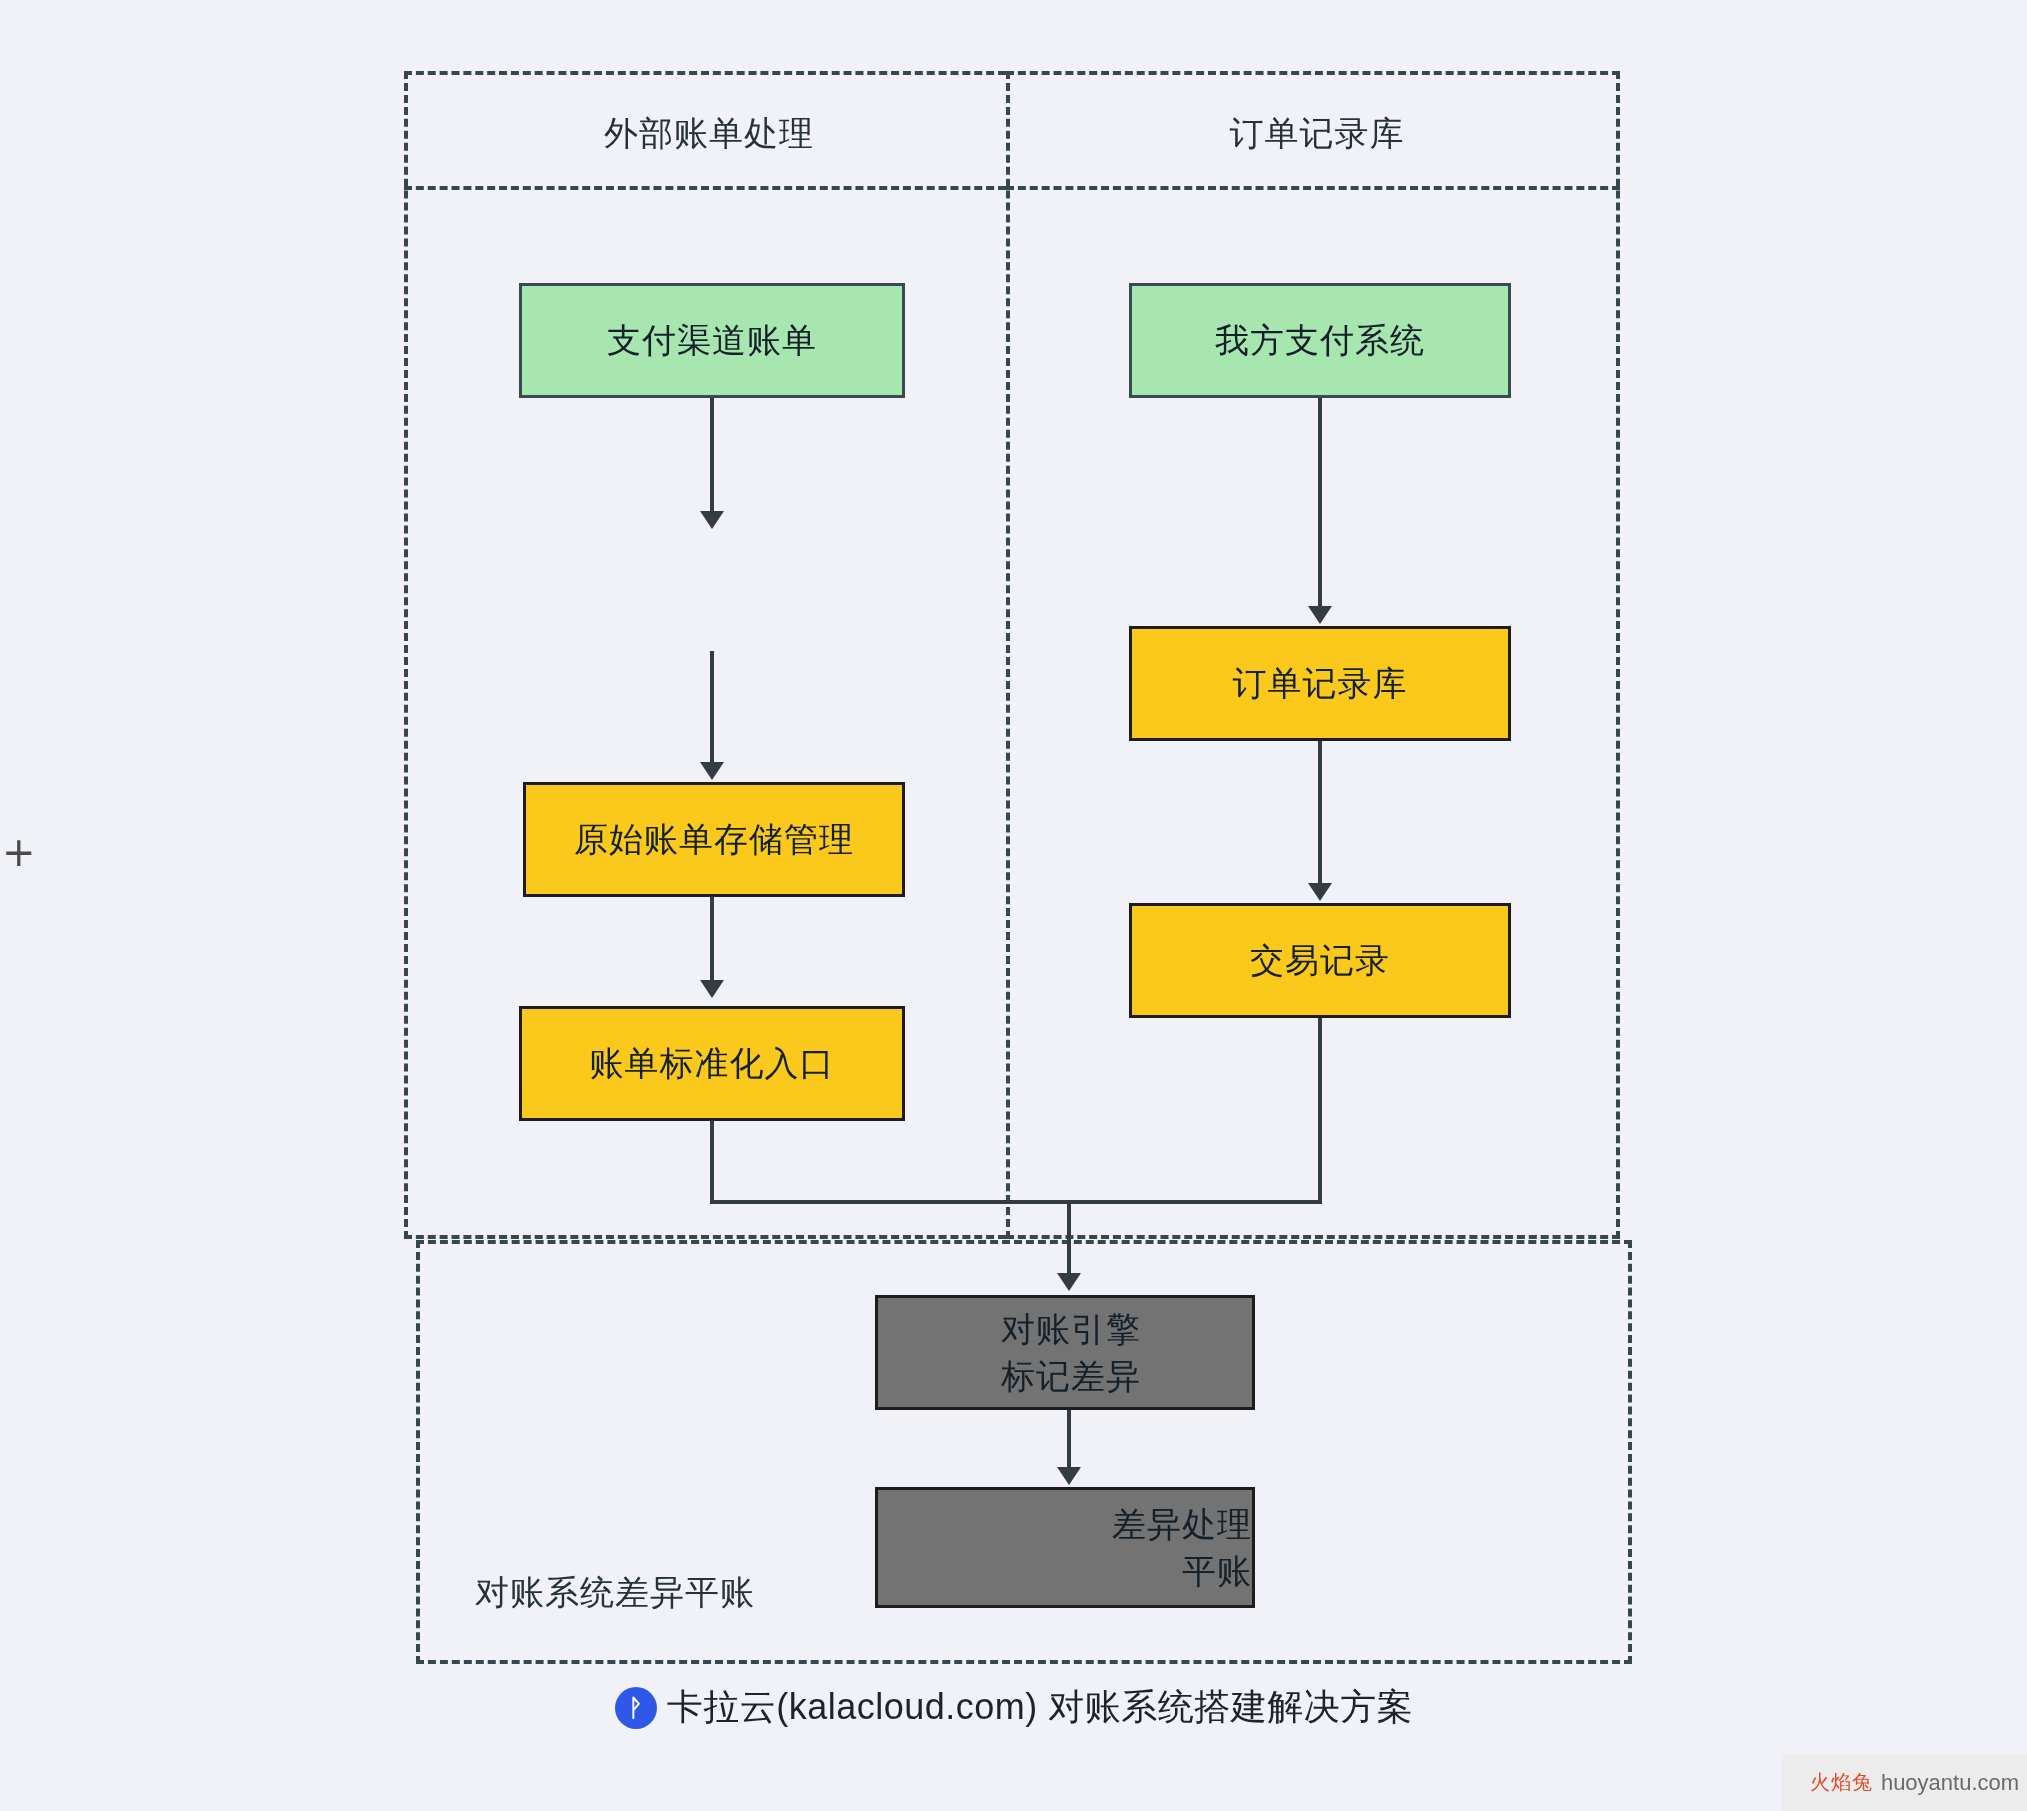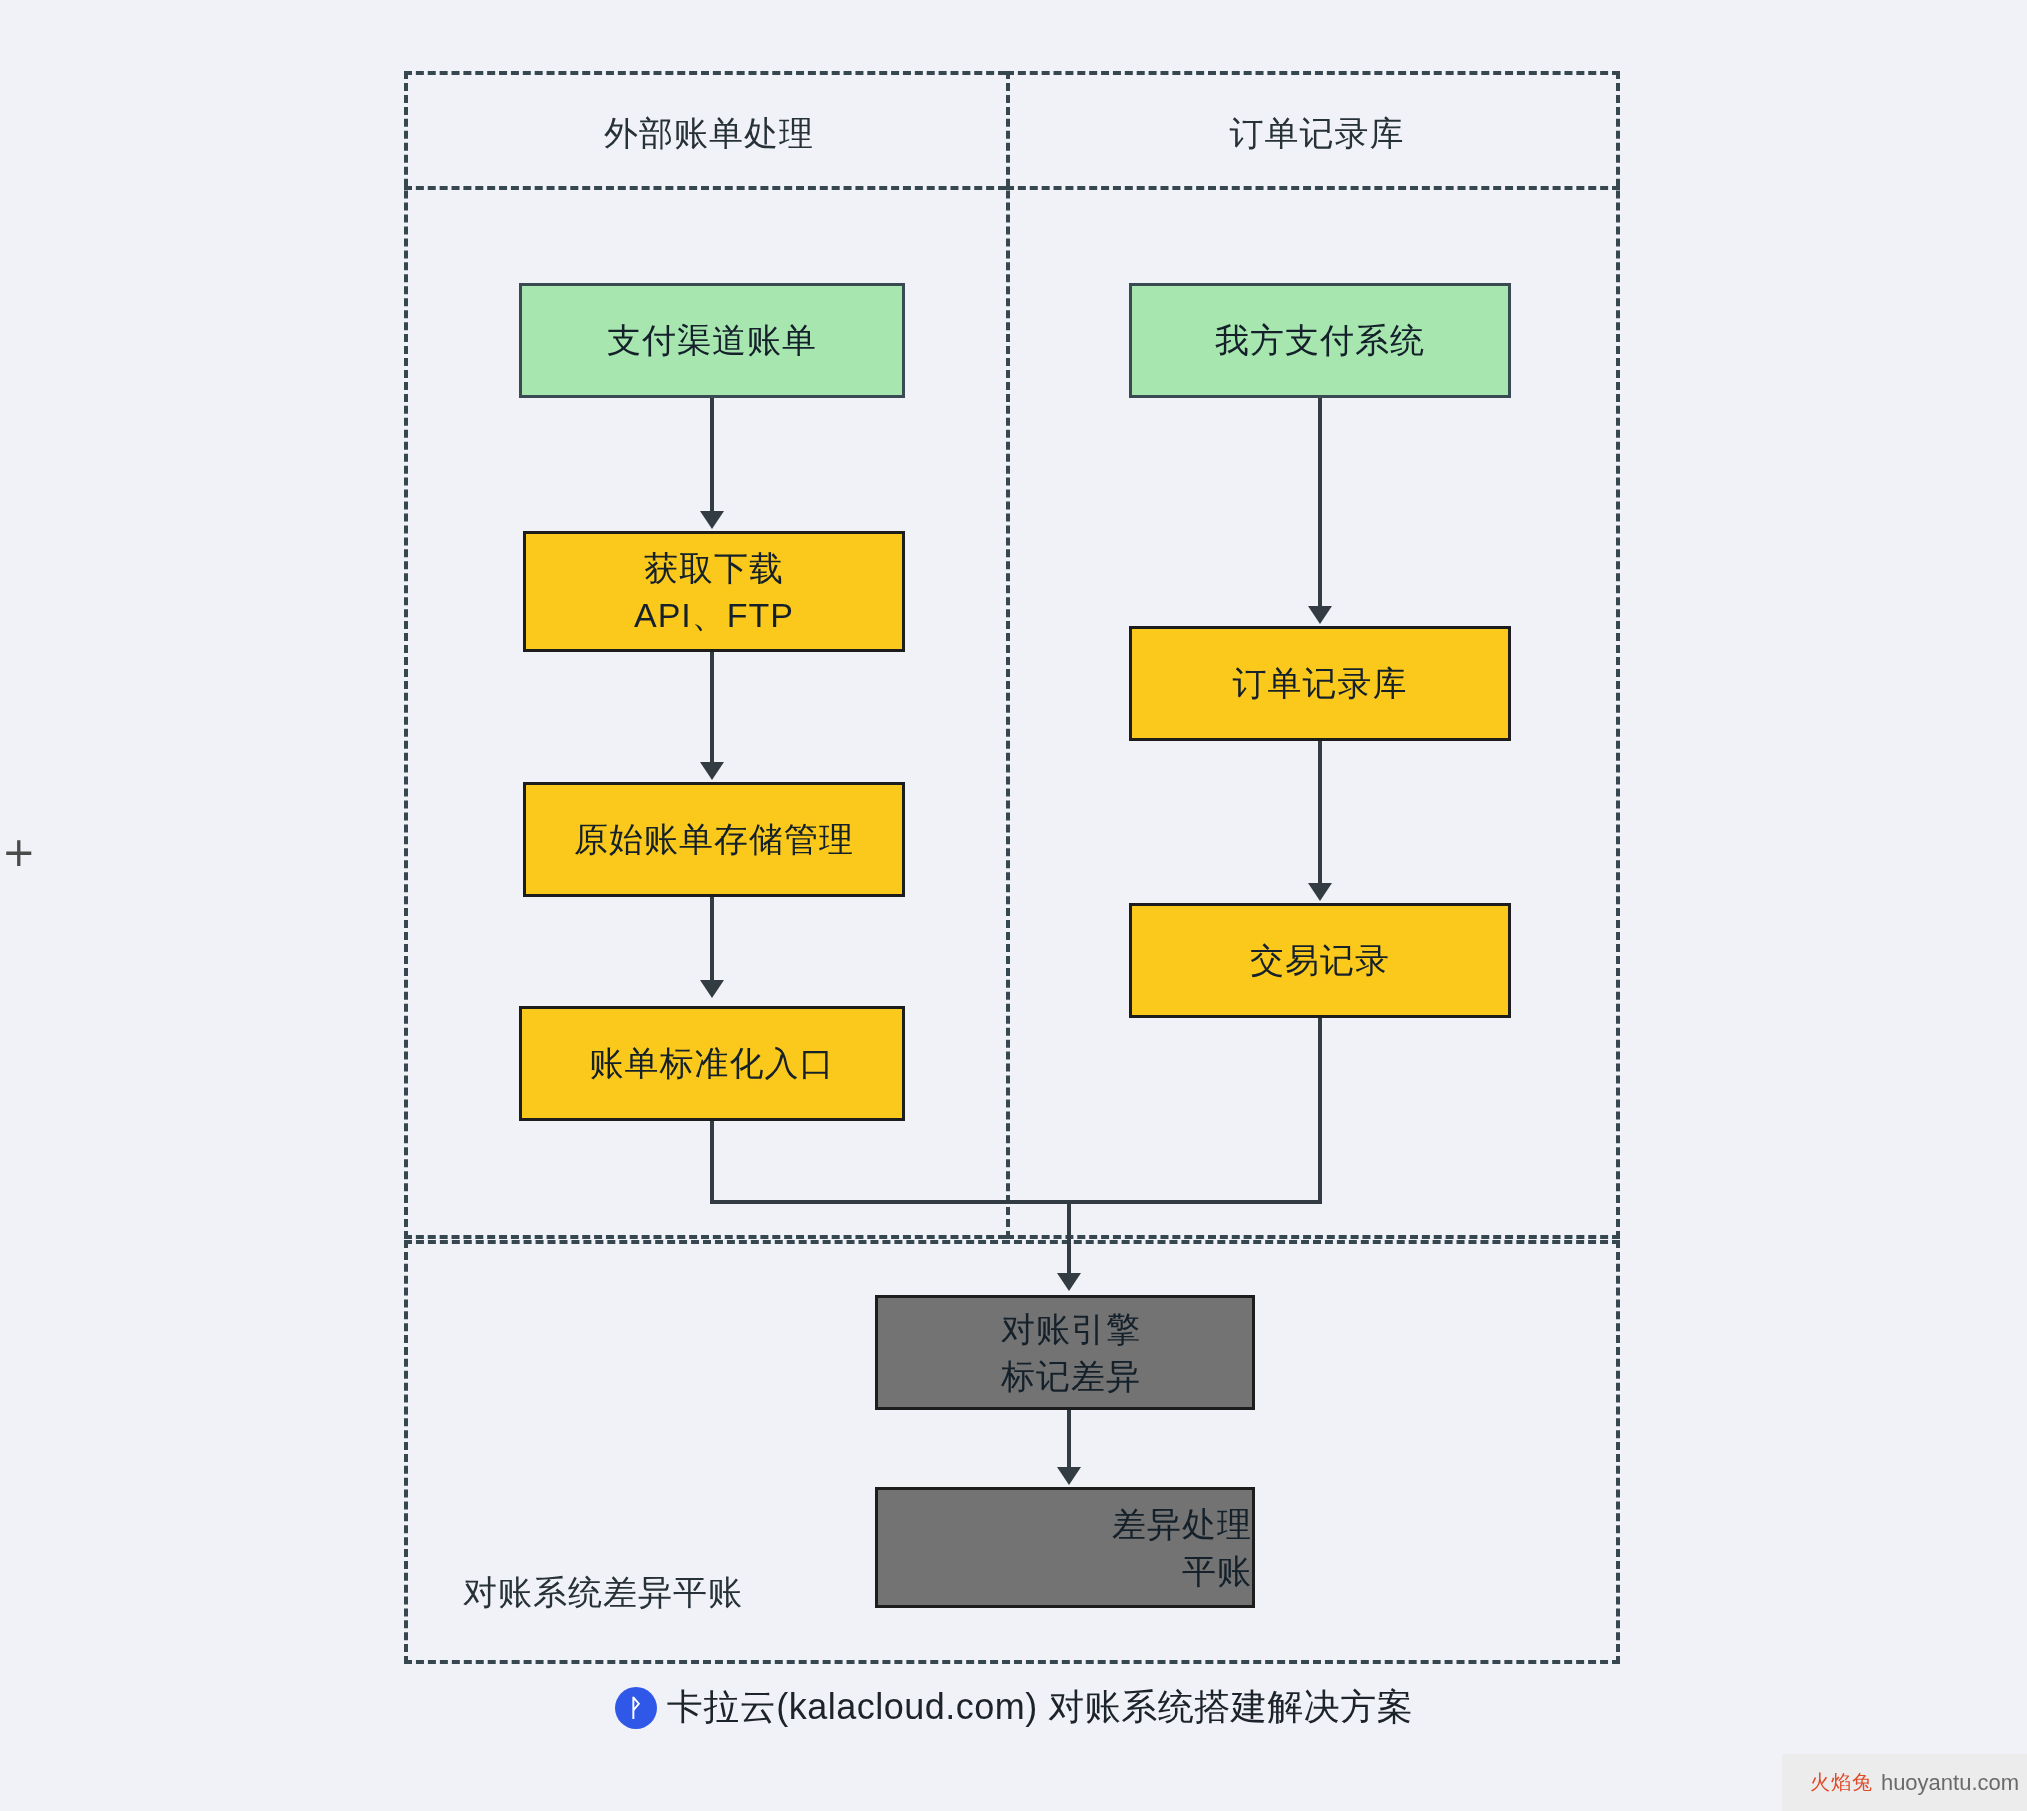--- a/index.html
+++ b/index.html
@@ -13,21 +13,21 @@
 
   
   .lane{
     position:absolute;
     border:4px dashed #37474f;
     box-sizing:border-box;
     background:transparent;
   }
   #lane-outer  {left:404px; top:71px;  width:602px;  height:1168px; border-right:none;}
   #lane-inner  {left:1006px;top:71px;  width:614px;  height:1168px;}
-  #lane-recon  {left:404px; top:1240px;width:1216px; height:424px;}
+  #lane-recon  {left:416px; top:1240px;width:1216px; height:424px;}
 
   .lane-title{
     position:absolute;
     font-size:34px;color:#263238;
     white-space:nowrap;
     letter-spacing:1px;
   }
   #title-outer{left:0;top:36px;width:602px;text-align:center;}
   #title-inner{left:0;top:36px;width:614px;text-align:center;}
   #title-recon{left:55px;bottom:44px;}
@@ -171,24 +171,20 @@
   <div class="arrow" style="left:1057px;top:1467px;"></div>
 
   <div class="node green" id="n-channel-bill">
     <span>支付渠道账单</span>
   </div>
 
   <div class="node green" id="n-our-pay">
     <span>我方支付系统</span>
   </div>
 
-  <div class="node yellow" id="n-fetch">
-    <span>获取下载</span>
-    <span class="line2">API、FTP</span>
-  </div>
 
   <div class="node yellow" id="n-raw-store">
     <span>原始账单存储管理</span>
   </div>
 
   <div class="node yellow" id="n-standardize">
     <span>账单标准化入口</span>
   </div>
 
   <div class="node yellow" id="n-order-db">

